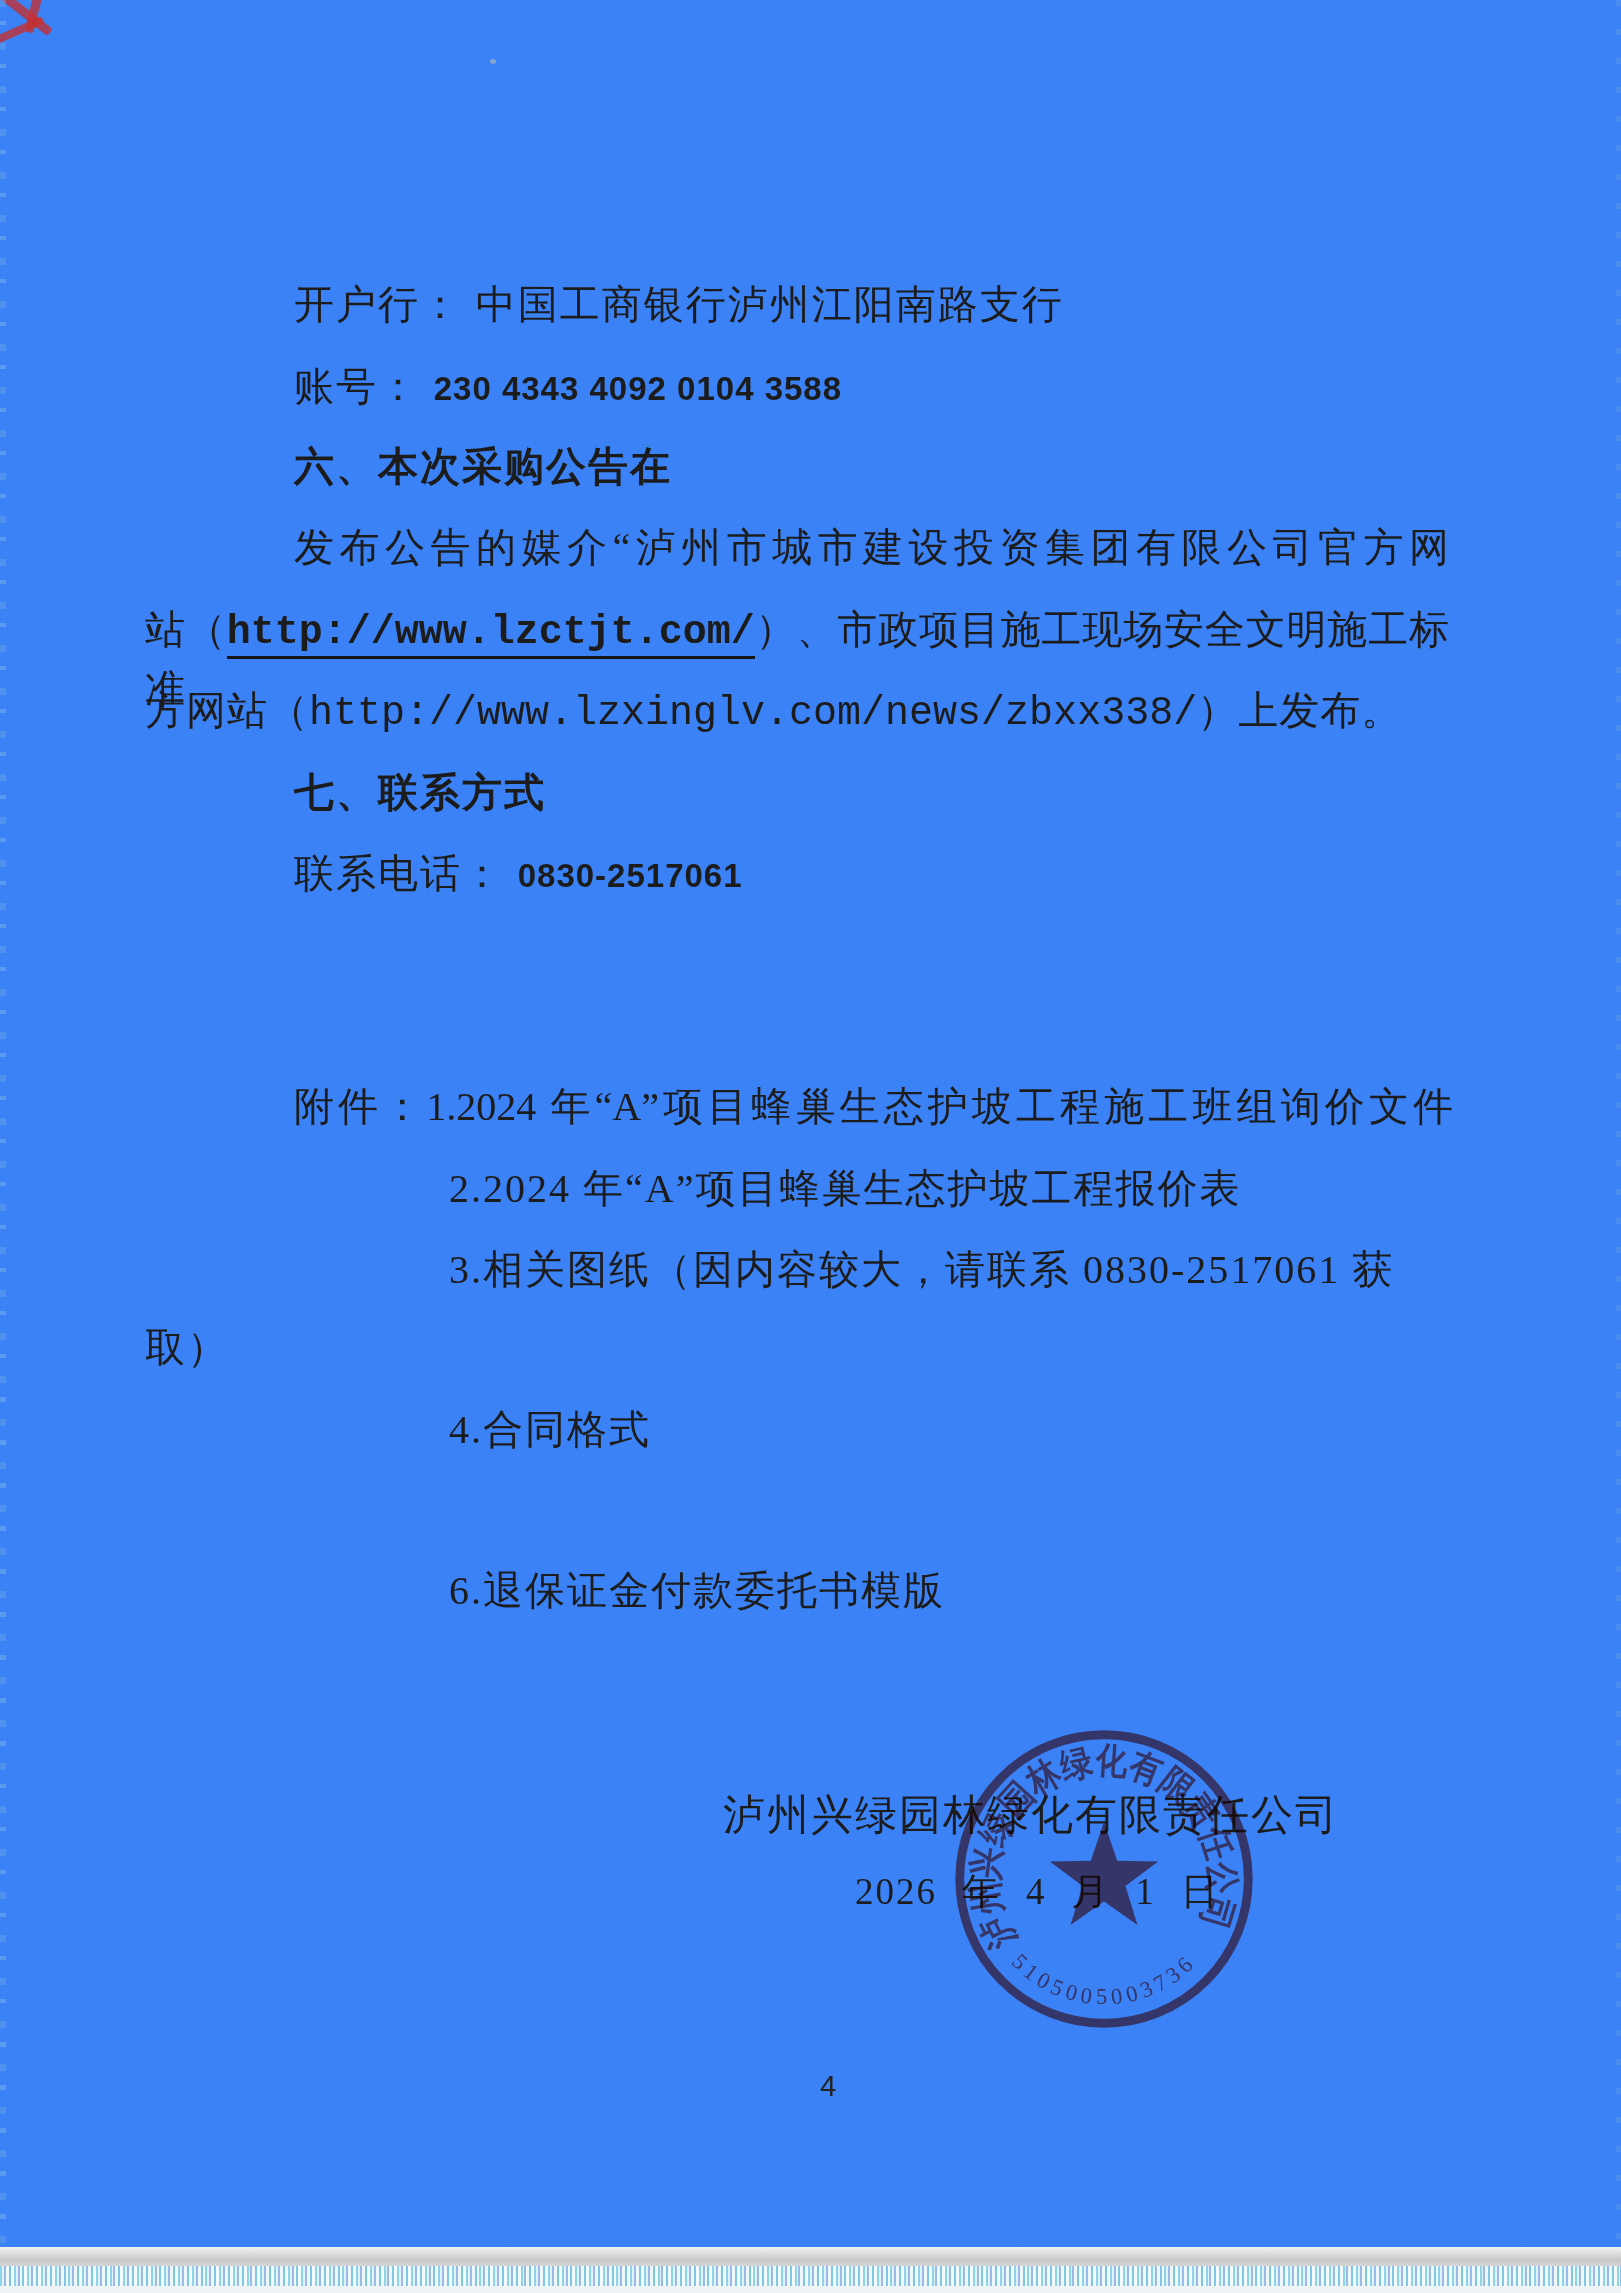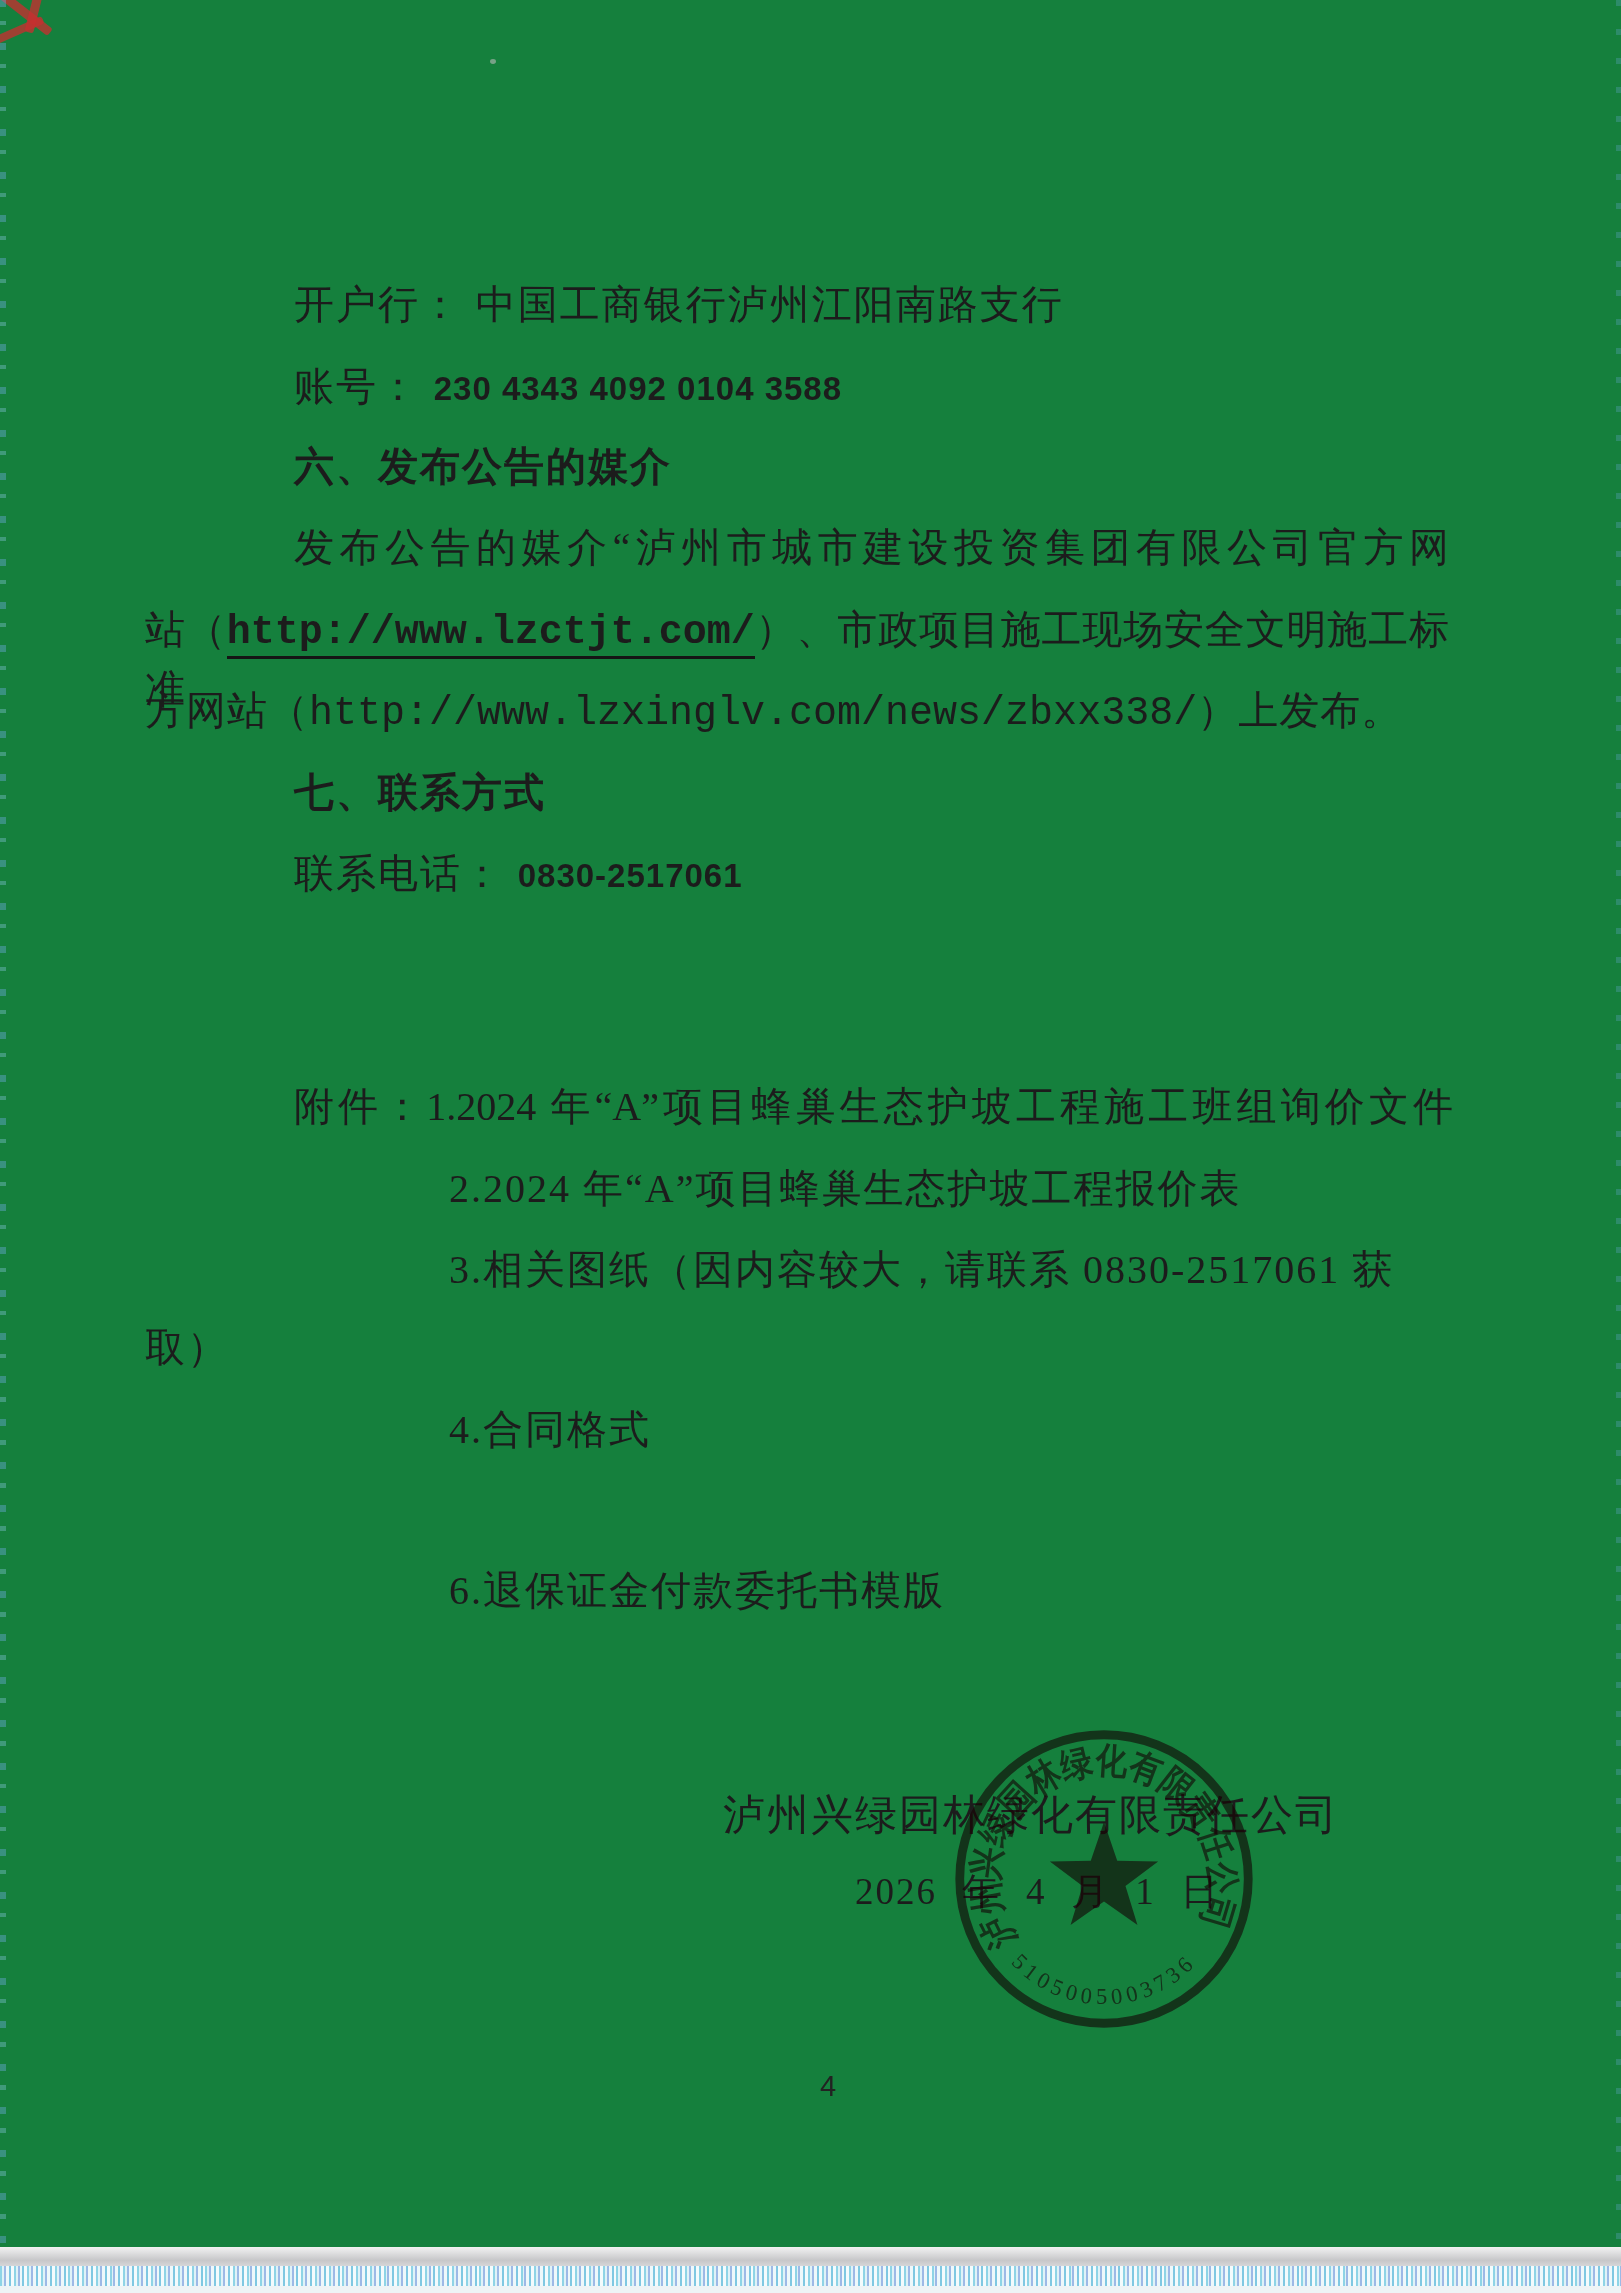--- a/index.html
+++ b/index.html
@@ -1,19 +1,19 @@
 <!DOCTYPE html>
 <html><head>
 <meta charset="utf-8">
 <style>
   html,body{margin:0;padding:0;background:#ffffff;}
   .page{
     position:relative;
     width:1621px;height:2294px;
-    background:#15803d;
+    background:#3b82f6;
     overflow:hidden;
     font-family:"Liberation Serif","DejaVu Serif",serif;
     color:#1c1c1c;
   }
   .line{
     position:absolute;
     height:57px;line-height:57px;
     font-size:40px;
     white-space:nowrap;
     letter-spacing:2px;
@@ -109,21 +109,21 @@
   <div class="edge-noise-right"></div>
   <div class="speck" style="left:490px;top:59px;width:5.9px;height:4.9px;"></div>
 
   <div class="line" style="top:276px;left:294px;">
     <span>开户行：</span><span class="gap"></span><span>中国工商银行泸州江阳南路支行</span>
   </div>
   <div class="line" style="top:358px;left:294px;">
     <span>账号：</span><span class="gap"></span><span class="num num-strong">230 4343 4092 0104 3588</span>
   </div>
 
-  <div class="line bold" style="top:438px;left:294px;">六、发布公告的媒介</div>
+  <div class="line bold" style="top:438px;left:294px;">六、本次采购公告在</div>
 
   <div class="line justify" style="top:519px;left:294px;width:1155px;">发布公告的媒介“泸州市城市建设投资集团有限公司官方网</div>
 
   <div class="line justify" style="top:601px;left:145px;width:1304px;">
     <span>站（</span><span class="url-link url-underline">http://www.lzctjt.com/</span><span>）、市政项目施工现场安全文明施工标准</span>
   </div>
 
   <div class="line" style="top:682px;left:145px;letter-spacing:1px;">
     <span>方网站（</span><span class="url-link">http://www.lzxinglv.com/news/zbxx338/</span><span>）上发布。</span>
   </div>

